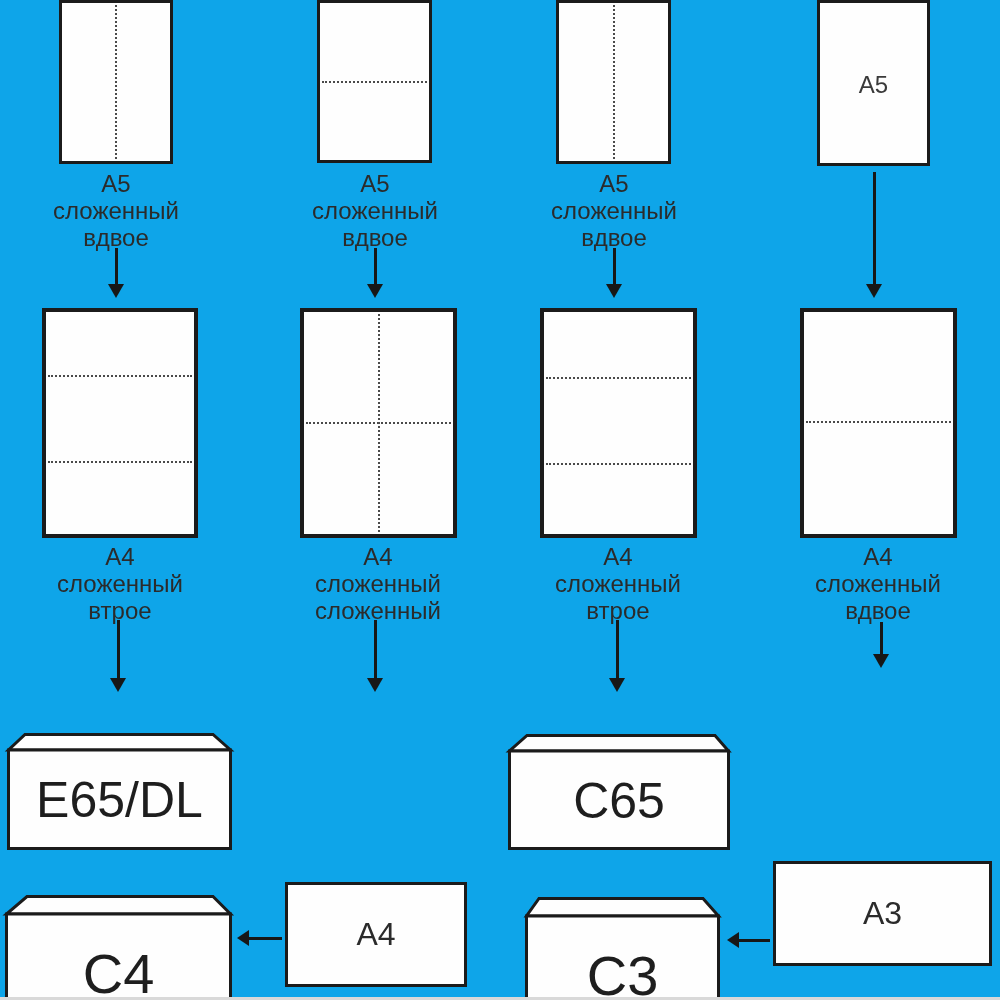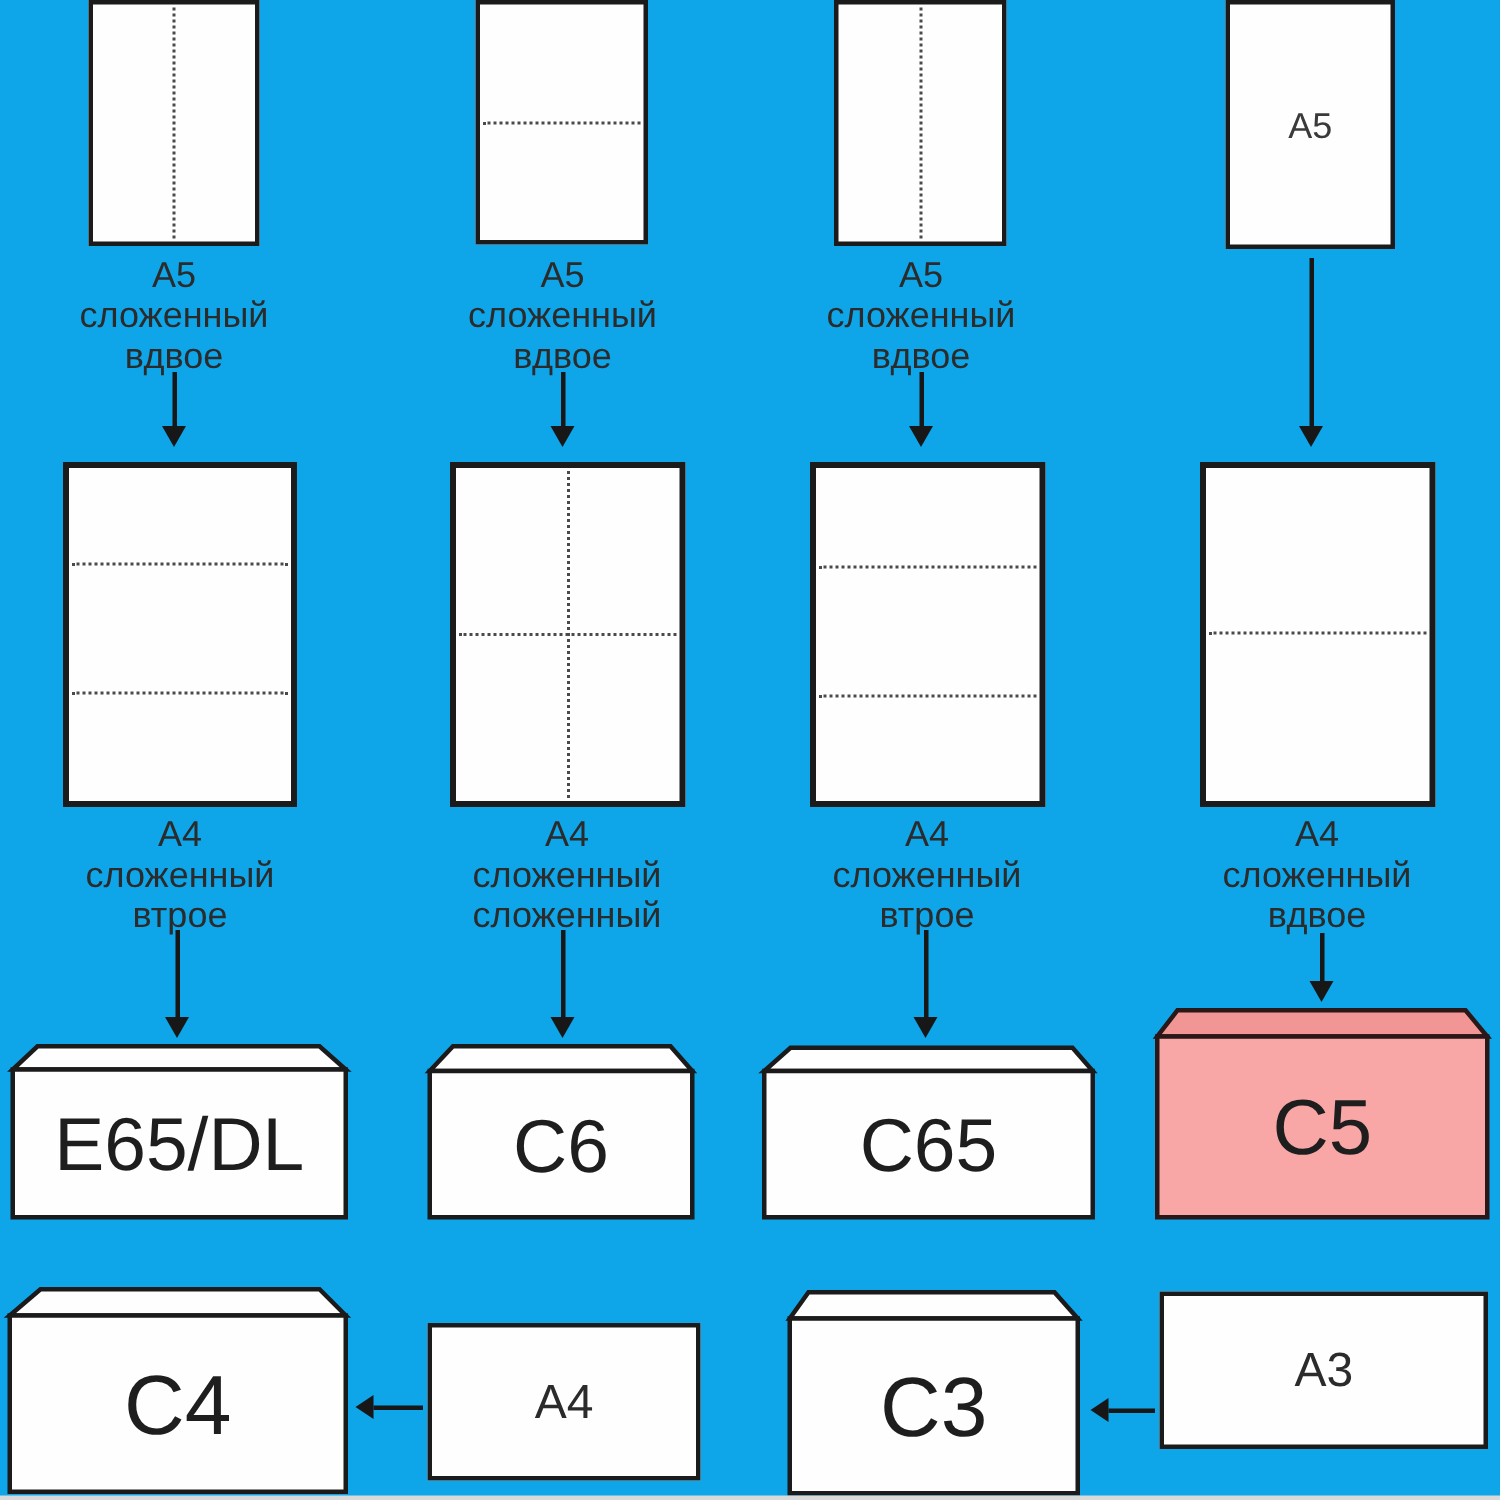--- a/index.html
+++ b/index.html
@@ -13,21 +13,21 @@
   .fold-v{position:absolute;top:2px;bottom:2px;width:0;border-left:2px dotted #4a4a4a;}
   .lbl{position:absolute;width:200px;text-align:center;font-size:24px;line-height:27px;color:#2b2b2b;}
   .lbl span{display:block;}
   .inner-lbl{position:absolute;left:0;width:100%;text-align:center;font-size:24px;color:#3a3a3a;}
   .arrow-v{position:absolute;width:16px;display:flex;flex-direction:column;align-items:center;}
   .arrow-v .shaft{width:3px;background:#171717;}
   .arrow-v .head{width:0;height:0;border-left:8px solid transparent;border-right:8px solid transparent;border-top:14px solid #171717;}
   .arrow-h{position:absolute;height:16px;display:flex;align-items:center;}
   .arrow-h .head{width:0;height:0;border-top:8px solid transparent;border-bottom:8px solid transparent;border-right:12px solid #171717;}
   .arrow-h .shaft{height:3px;background:#171717;}
-  .env{position:absolute;}
+  .env{position:absolute;margin-top:37px;}
   .env svg{display:block;overflow:visible;}
   .env text{text-anchor:middle;fill:#1e1e1e;font-family:"Liberation Sans",sans-serif;}
   .env-txt-m{font-size:50px;}
   .env-txt-c5{font-size:52px;}
   .env-txt-b{font-size:56px;}
   .paper-lbl{position:absolute;display:flex;align-items:center;justify-content:center;font-size:32px;color:#2b2b2b;}
   .bottom-strip{position:absolute;left:0;bottom:0;width:100%;height:3px;background:#d9d9d9;}
 </style>
 </head>
 <body>
@@ -134,39 +134,25 @@
       <div class="head"></div>
     </div>
 
   <div class="env" style="left:7px;top:696px;">
     <svg width="225" height="117" viewBox="0 0 225 117">
       <polygon points="18,1.5 206,1.5 223.5,17 1.5,17" fill="#fefefe" stroke="#1b1b1b" stroke-width="3"></polygon>
       <rect x="1.5" y="17" width="222" height="98.5" fill="#fefefe" stroke="#1b1b1b" stroke-width="3"></rect>
       <text class="env-txt-m" x="112.5" y="67" dominant-baseline="central">E65/DL</text>
     </svg>
   </div>
-  <div class="env" style="left:285px;top:696px;">
-    <svg width="178" height="117" viewBox="0 0 178 117">
-      <polygon points="17,1.5 162,1.5 176.5,18 1.5,18" fill="#fefefe" stroke="#1b1b1b" stroke-width="3"></polygon>
-      <rect x="1.5" y="18" width="175" height="97.5" fill="#fefefe" stroke="#1b1b1b" stroke-width="3"></rect>
-      <text class="env-txt-m" x="89" y="68" dominant-baseline="central">C6</text>
-    </svg>
-  </div>
   <div class="env" style="left:508px;top:697px;text-align:center;">
     <svg width="222" height="116" viewBox="0 0 222 116">
       <polygon points="19,1.5 207,1.5 220.5,17 1.5,17" fill="#fefefe" stroke="#1b1b1b" stroke-width="3"></polygon>
       <rect x="1.5" y="17" width="219" height="97.5" fill="#fefefe" stroke="#1b1b1b" stroke-width="3"></rect>
       <text class="env-txt-m" x="111" y="66.5" dominant-baseline="central">C65</text>
-    </svg>
-  </div>
-  <div class="env" style="left:770px;top:672px;">
-    <svg width="223" height="141" viewBox="0 0 223 141">
-      <polygon points="15,1.5 207,1.5 221.5,19 1.5,19" stroke="#2a1717" stroke-width="3" fill="#f29595"></polygon>
-      <rect x="1.5" y="19" width="220" height="120.5" stroke="#2a1717" stroke-width="3" fill="#f8a6a6"></rect>
-      <text class="env-txt-c5" x="111.5" y="80" dominant-baseline="central">C5</text>
     </svg>
   </div>
 
   <div class="env" style="left:5px;top:858px;">
     <svg width="227" height="138" viewBox="0 0 227 138">
       <polygon points="22,1.5 208,1.5 225.5,19 1.5,19" fill="#fefefe" stroke="#1b1b1b" stroke-width="3"></polygon>
       <rect x="1.5" y="19" width="224" height="117.5" fill="#fefefe" stroke="#1b1b1b" stroke-width="3"></rect>
       <text class="env-txt-b" x="113.5" y="78.5" dominant-baseline="central">C4</text>
     </svg>
   </div>

